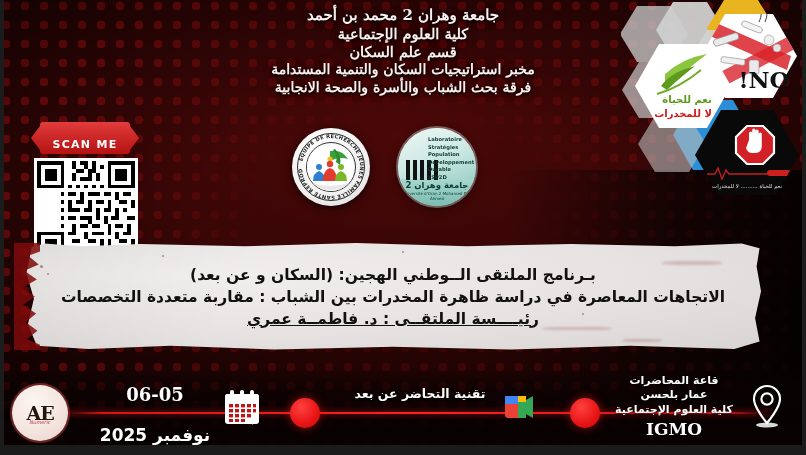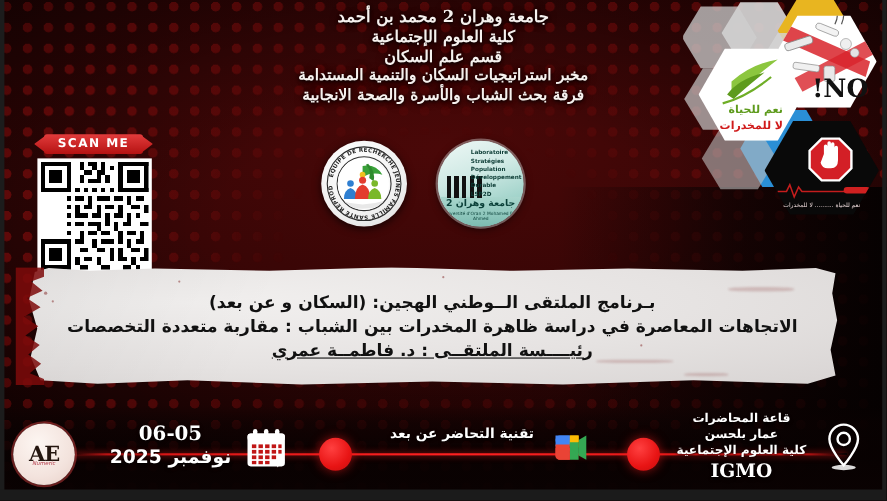--- a/index.html
+++ b/index.html
@@ -68,21 +68,21 @@
   .header .l5 { font-size: 14px; }
 
   
   .scan-wrap { position: absolute; left: 32px; top: 122px; z-index: 8; width: 106px; }
   .scan-badge {
     position: relative;
     width: 90px; margin: 0 auto 4px auto;
     background: linear-gradient(180deg, #e23c3c, #b51212);
     color: #fff;
     font-size: 11px; font-weight: 700; letter-spacing: 1.3px;
-    text-align: center; padding: 2px 0 3px 0;
+    text-align: center; padding: 16px 0 3px 0;
     border-radius: 3px;
     font-family: "DejaVu Sans", sans-serif;
   }
   .scan-badge::before, .scan-badge::after {
     content: ""; position: absolute; top: 0; width: 12px; height: 100%;
     background: linear-gradient(180deg, #e23c3c, #b51212);
   }
   .scan-badge::before { left: -9px; clip-path: polygon(100% 0, 100% 100%, 0 50%); }
   .scan-badge::after  { right: -9px; clip-path: polygon(0 0, 0 100%, 100% 50%); }
   .qr {
@@ -211,21 +211,21 @@
     position: absolute; bottom: 16px; left: 0; right: 0; text-align: center;
     font-size: 5px; color: #b33b4a; direction: ltr; font-style: italic;
   }
 
   .date-block {
     position: absolute; left: 96px; top: 384px; width: 118px; text-align: center;
     color: #fff; z-index: 12;
     text-shadow: 0 1px 3px rgba(0,0,0,.95);
   }
   .date-block .d-top { font-family: "DejaVu Serif", serif; font-weight: 700; font-size: 18px; direction: ltr; }
-  .date-block .d-bot { font-weight: 700; font-size: 17px; margin-top: 1px; }
+  .date-block .d-bot { font-weight: 700; font-size: 17px; margin-top: 20px; }
 
   .cal-icon { position: absolute; left: 222px; top: 387px; z-index: 12; }
 
   .meet-block {
     position: absolute; left: 340px; top: 386px; width: 160px; text-align: center;
     color: #fff; z-index: 12; text-shadow: 0 1px 3px rgba(0,0,0,.95);
   }
   .meet-block .m-top { font-size: 12.5px; font-weight: 700; }
   .meet-block .m-bot {
     font-family: "DejaVu Serif", "Liberation Serif", serif;

